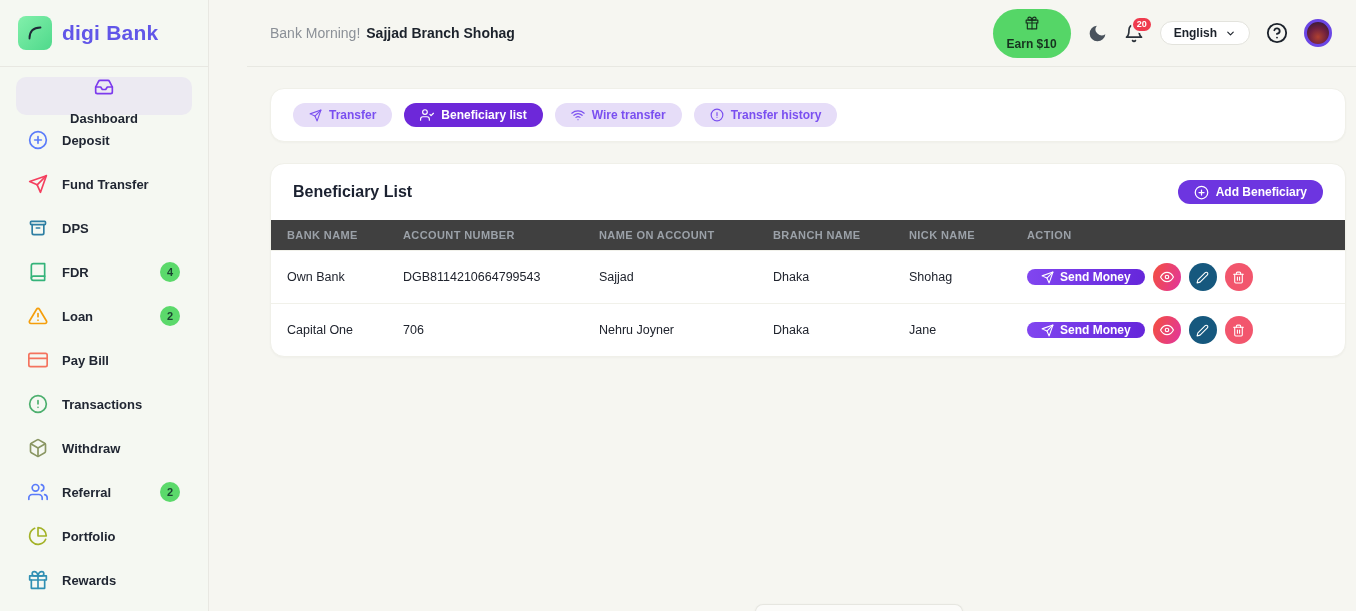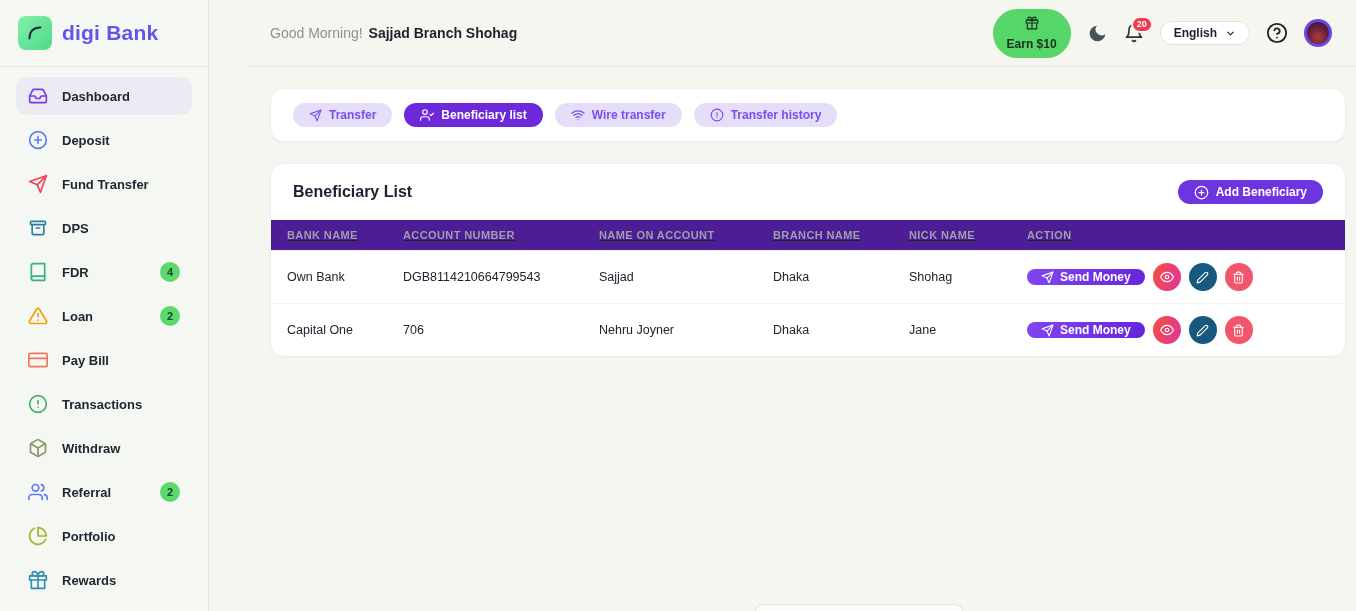--- a/index.html
+++ b/index.html
@@ -23,21 +23,21 @@
     width:34px; height:34px; border-radius:8px;
     background:linear-gradient(135deg,#82f0ab 0%,#4fd98b 100%);
     display:flex; align-items:center; justify-content:center;
   }
   .logo-text { font-size:21px; font-weight:800; color:#6156e8; letter-spacing:.2px; }
   .nav { padding:10px 16px 0 16px; }
   .nav-item {
     height:38px; margin-bottom:6px; border-radius:10px;
     display:flex; align-items:center; gap:14px; padding:0 12px; cursor:pointer;
   }
-  .nav-item.active { background:#eceaf2; }
+  .nav-item.active { background:#eceaf2;flex-direction:column; }
   .nav-label { font-size:13px; font-weight:700; color:#212733; }
   .nav-badge {
     margin-left:auto; min-width:20px; height:20px; border-radius:999px;
     background:#5bd96b; color:#1b4332; font-size:11px; font-weight:700;
     display:flex; align-items:center; justify-content:center; padding:0 6px;
   }
   .nicon { width:20px; height:20px; flex:0 0 20px; }
   .c-purple{color:#7c3aed;} .c-blue{color:#5b7cfa;} .c-pink{color:#f43f5e;}
   .c-teal{color:#2f7fa3;} .c-green{color:#34b37a;} .c-orange{color:#f59e0b;}
   .c-salmon{color:#f4735e;} .c-green2{color:#4caf6e;} .c-olive{color:#8a9663;}
@@ -95,21 +95,21 @@
   .list-card { margin-top:21px; overflow:hidden; }
   .list-head { display:flex; align-items:center; padding:16px 22px; }
   .panel-title { font-size:16px; font-weight:700; color:#1b2130; }
   .add-btn {
     margin-left:auto; height:21px; border:none; border-radius:999px; cursor:pointer;
     background:#6d35e0; color:#fff; font-size:12px; font-weight:700;
     display:inline-flex; align-items:center; gap:7px; padding:12px 16px;
     font-family:inherit;
   }
   table { width:100%; border-collapse:collapse; }
-  thead tr { background:#4c1d95;text-decoration:underline; }
+  thead tr { background:#404040; }
   th {
     text-align:left; font-size:11px; font-weight:600; color:#9ba1a8;
     letter-spacing:.4px; padding:9px 0 9px 16px; text-transform:uppercase;
   }
   td {
     padding:18px 0 18px 16px; font-size:12.5px; color:#20242e;
     border-top:1px solid #f1f1ea; vertical-align:middle;
   }
   td.action-cell { padding:12px 0 12px 16px; }
   .action-wrap { display:flex; align-items:center; gap:8px; }
@@ -278,21 +278,21 @@
             <path d="M12 7h4.5a2.5 2.5 0 0 0 0-5C13 2 12 7 12 7z"></path>
           </svg>
       </span>
       <span class="nav-label">Rewards</span>
     </div>
 
   </nav>
 </aside>
 
 <header class="header">
-  <span class="greeting">Good Morning!</span>
+  <span class="greeting">Bank Morning!</span>
   <span class="user-name">Sajjad Branch Shohag</span>
 
   <div class="header-right">
     <button class="earn-btn">
       <span>
         <svg width="14" height="14" viewBox="0 0 24 24" fill="none" stroke="#17321f" stroke-width="2" stroke-linecap="round" stroke-linejoin="round">
             <polyline points="20 12 20 22 4 22 4 12"></polyline>
             <rect x="2" y="7" width="20" height="5"></rect>
             <line x1="12" y1="22" x2="12" y2="7"></line>
             <path d="M12 7H7.5a2.5 2.5 0 0 1 0-5C11 2 12 7 12 7z"></path>

